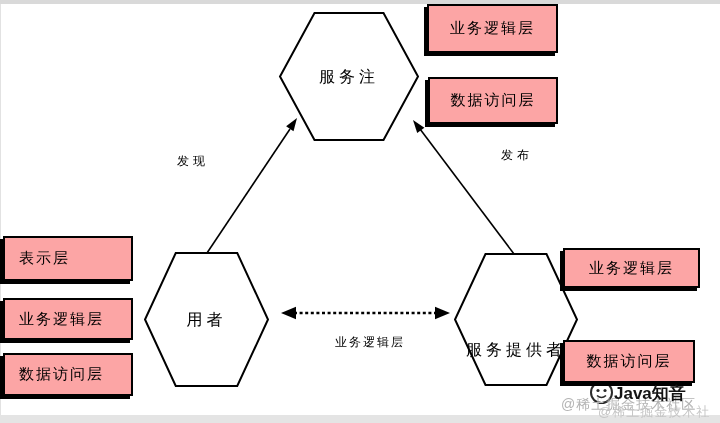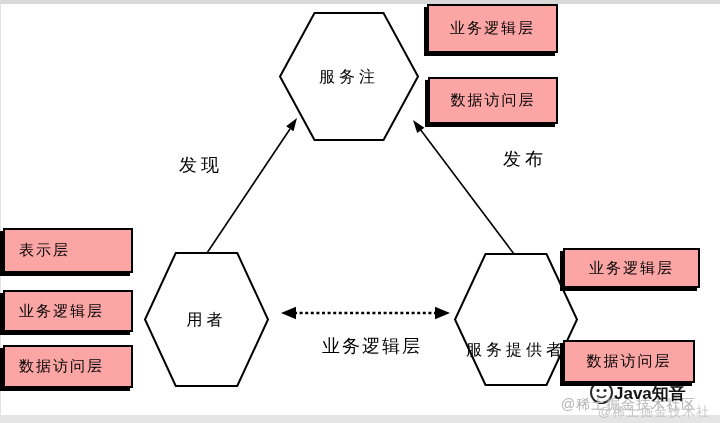--- a/index.html
+++ b/index.html
@@ -17,22 +17,22 @@
     position:absolute;display:flex;flex-direction:row;justify-content:center;align-items:center;
     font-size:16px;letter-spacing:4px;line-height:30px;text-align:center;
   }
   .hex-label span{display:block;}
   .layer-box{
     position:absolute;box-sizing:border-box;background:#fca5a5;
     border:2px solid #000;box-shadow:-3px 3px 0 0 #000;
     display:flex;align-items:center;font-size:15px;letter-spacing:2px;
   }
   .layer-box.centered{justify-content:center;}
-  .layer-box.lefted{justify-content:flex-start;padding-left:14px;}
-  .edge-label{position:absolute;font-size:18px;letter-spacing:4px;text-align:right;}
+  .layer-box.lefted{justify-content:flex-start;padding-left:14px;margin-top:8px;}
+  .edge-label{position:absolute;font-size:12px;letter-spacing:4px;text-align:center;}
   .edge-label.small-ls{letter-spacing:2px;}
   .wm-brand{
     position:absolute;left:614px;top:382px;font-size:17px;font-weight:bold;color:#141414;
     font-family:"Liberation Sans","DejaVu Sans",sans-serif;letter-spacing:0px;
   }
   .wm-gray1{
     position:absolute;left:561px;top:396px;font-size:14px;color:#b3b3b3;letter-spacing:1px;
     font-family:"Liberation Sans","DejaVu Sans",sans-serif;
   }
   .wm-gray2{

